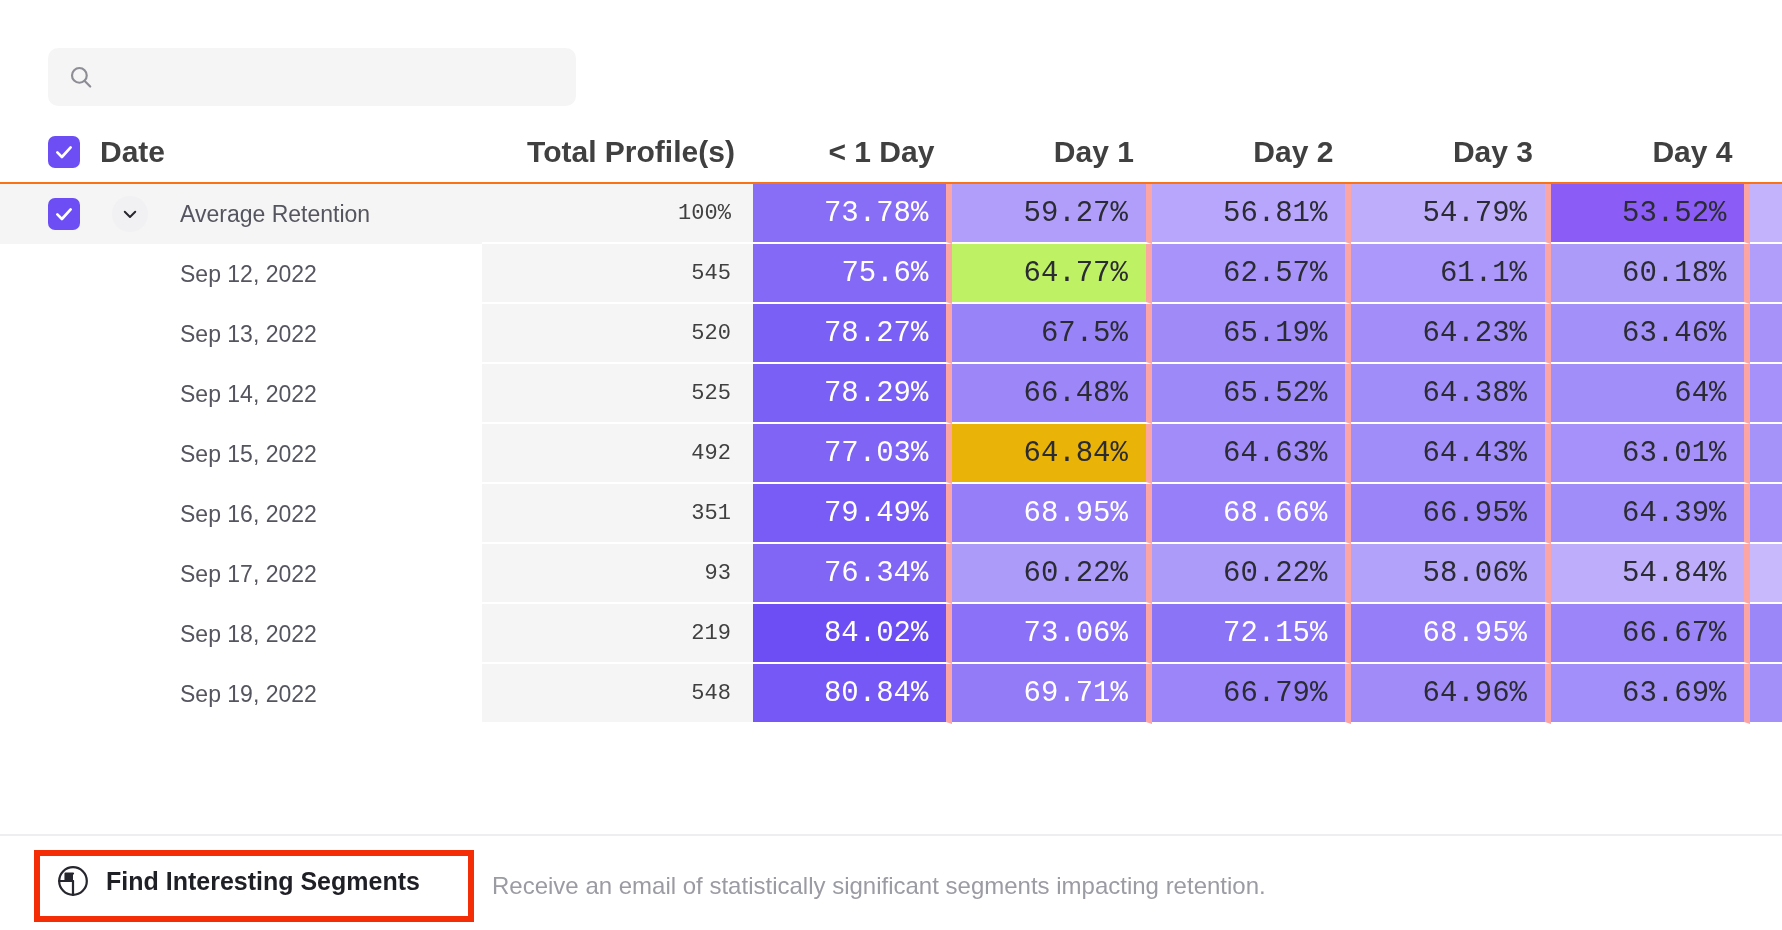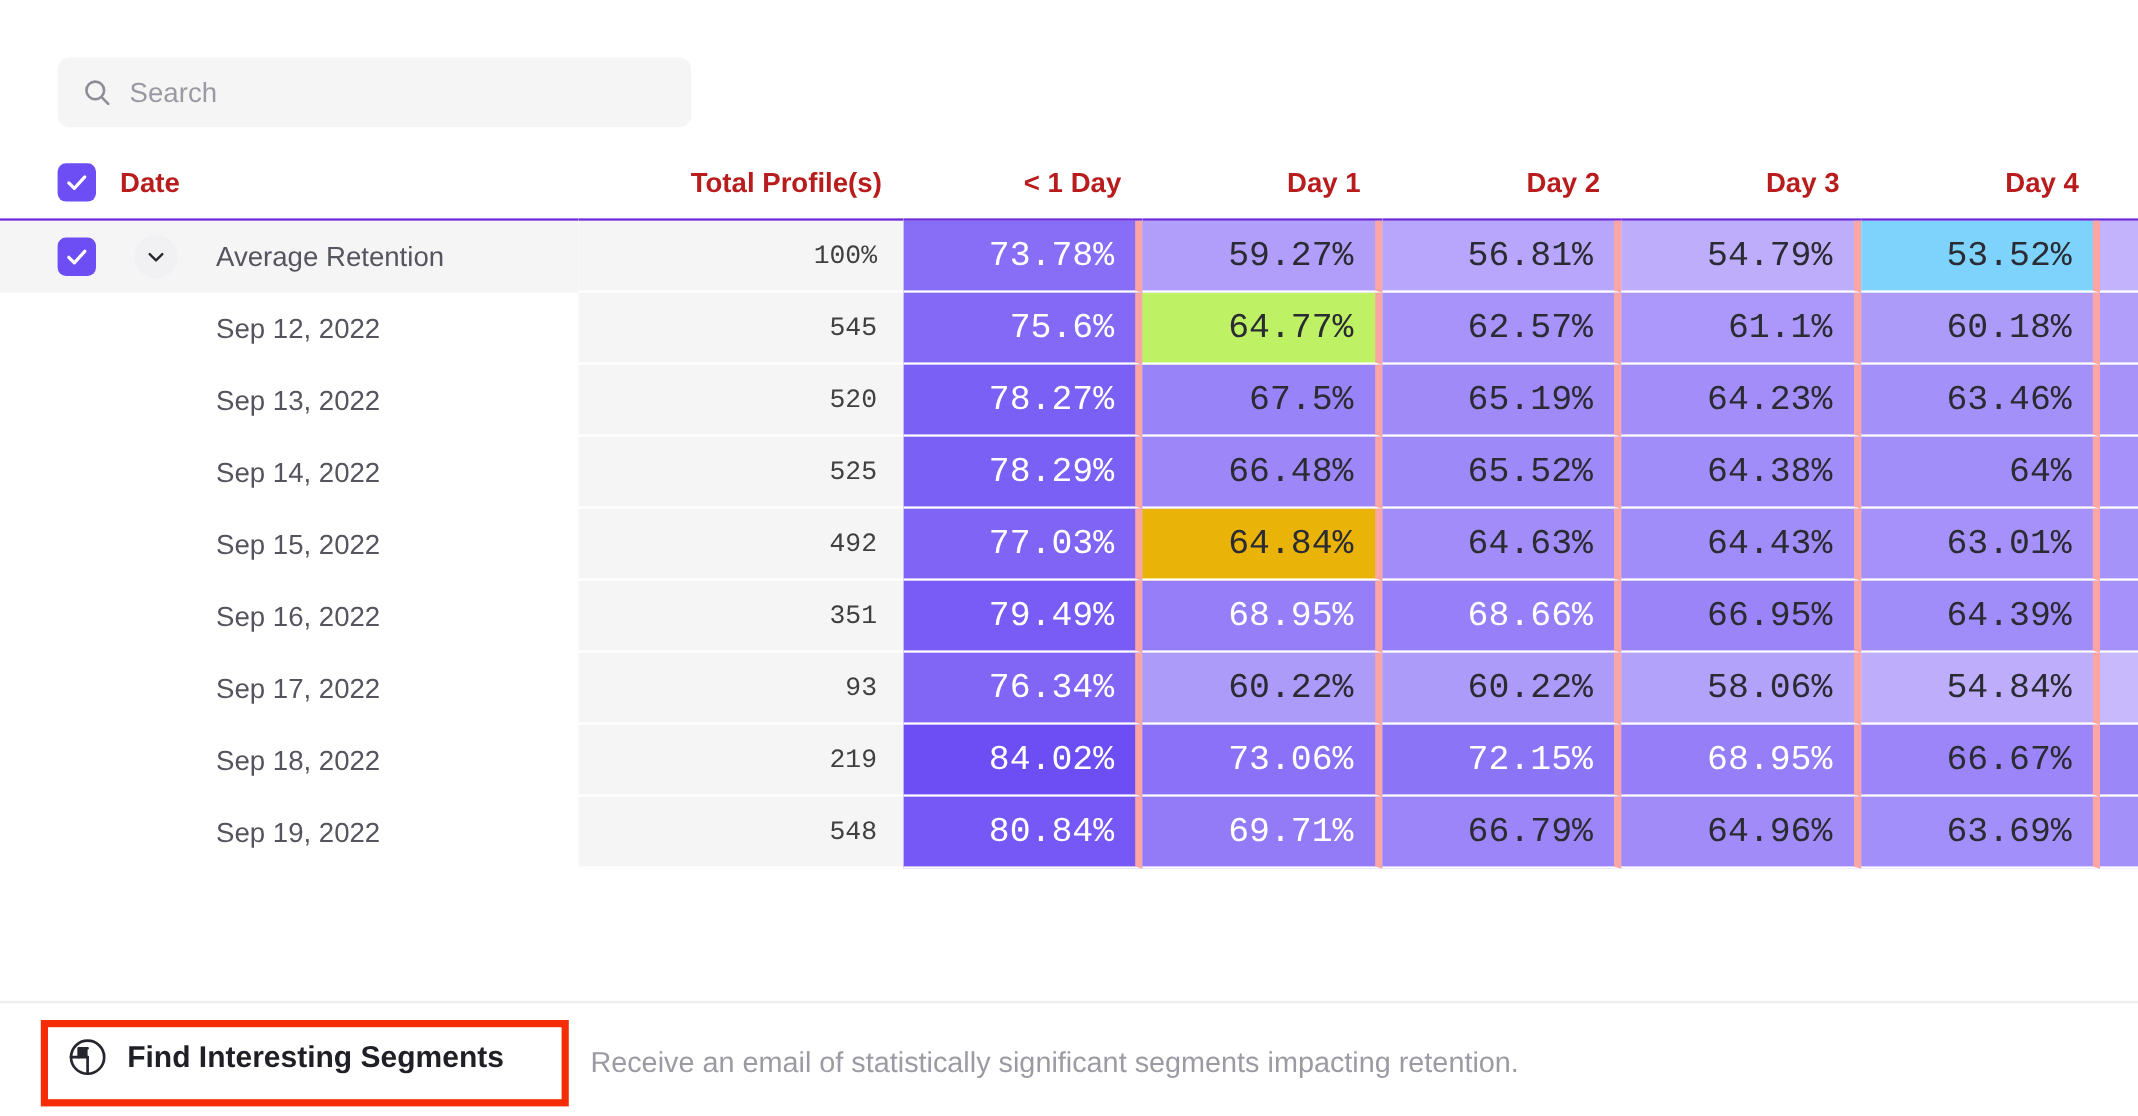--- a/index.html
+++ b/index.html
@@ -58,28 +58,28 @@
     border-spacing: 0;
     table-layout: fixed;
     width: 1950px;
   }
   col.c-date  { width: 384px; }
   col.c-total { width: 216px; }
   col.c-day   { width: 159px; }
 
   thead th {
     height: 62px;
-    font-size: 23px;
+    font-size: 30px;
     font-weight: 700;
-    color: #b91c1c;
+    color: #404040;
     text-align: right;
     padding: 0 18px 0 0;
     vertical-align: middle;
     background: #ffffff;
-    border-bottom: 2px solid #6d28d9;
+    border-bottom: 2px solid #f97316;
     white-space: nowrap;
   }
   thead th.th-date {
     text-align: left;
     padding-left: 48px;
   }
   .th-date-inner { display: flex; align-items: center; gap: 20px; }
 
   .cb {
     width: 32px; height: 32px;
@@ -208,21 +208,20 @@
 
 <div id="app">
 
   <div class="search-wrap">
     <span>
       <svg class="search-icon" viewBox="0 0 24 24" fill="none" stroke="#8d8d96" stroke-width="2" stroke-linecap="round">
         <circle cx="10.5" cy="10.5" r="6.8"></circle>
         <line x1="15.4" y1="15.6" x2="20.5" y2="20.8"></line>
       </svg>
     </span>
-    <input class="search-input" type="text" placeholder="Search" style="">
   </div>
 
   <div class="table-area">
     <table class="retention">
       <colgroup>
         <col class="c-date">
           <col class="c-total">
         <col class="c-day">
           <col class="c-day">
           <col class="c-day">
@@ -266,21 +265,21 @@
                   </svg>
                 </span>
                 <span>Average Retention</span>
               </span>
             </td>
             <td class="td-total">100%</td>
             <td class="td-val light-text" style="background: rgb(136, 110, 246);">73.78%</td>
             <td class="td-val" style="background: rgb(176, 158, 250);">59.27%</td>
             <td class="td-val" style="background: rgb(183, 166, 251);">56.81%</td>
             <td class="td-val" style="background: rgb(189, 173, 251);">54.79%</td>
-            <td class="td-val" style="background: #7dd3fc;">53.52%</td>
+            <td class="td-val" style="background: #8b5cf6;">53.52%</td>
             <td class="td-val" style="background: rgb(194, 179, 252);">53.26%</td>
           </tr>
           <tr>
             <td class="td-date">
               <span class="date-inner">
                 <span class="cb-spacer"></span>
                 <span class="date-spacer"></span>
                 <span>Sep 12, 2022</span>
               </span>
             </td>

